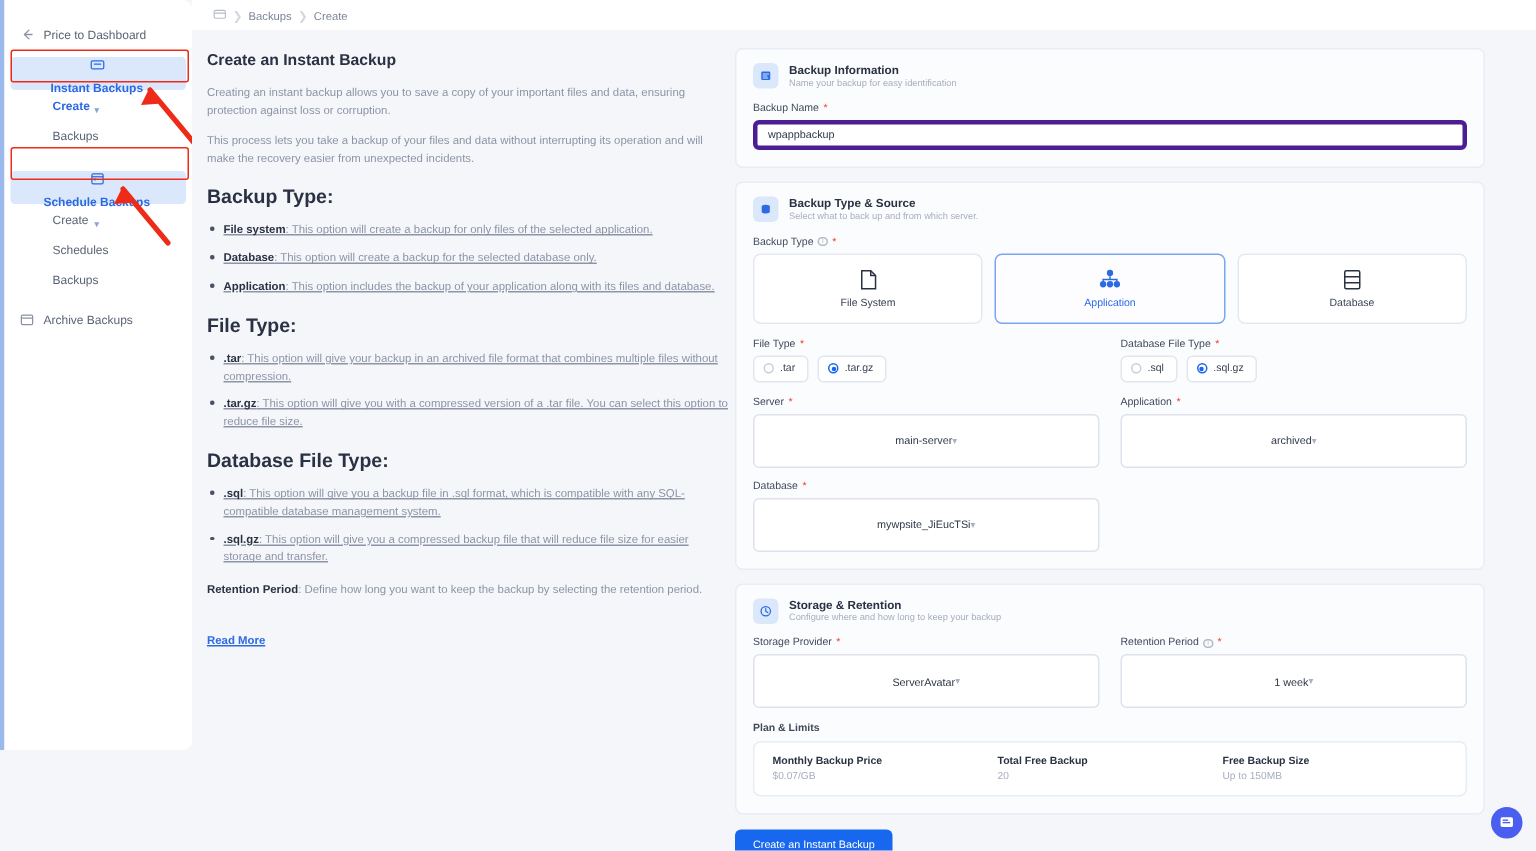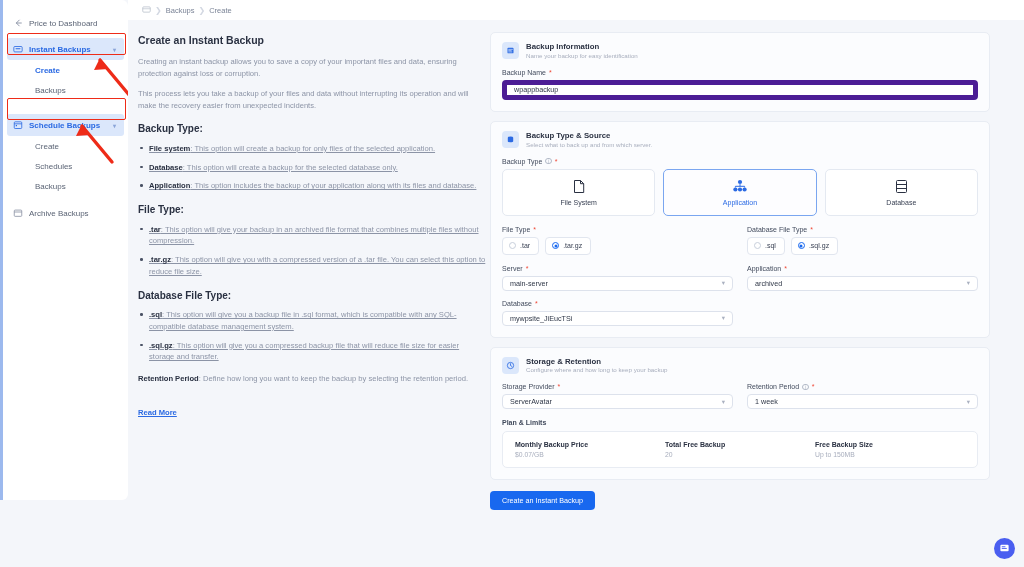--- a/index.html
+++ b/index.html
@@ -27,21 +27,21 @@
     gap: 6px; position: relative;
   }
   .nav-row .ico { width: 10px; height: 10px; flex: 0 0 10px; display:flex; align-items:center; justify-content:center; }
   .nav-row .ico svg { width: 10px; height: 10px; display:block; }
   .nav-row .lbl { flex: 1; white-space: nowrap; }
   .nav-row .caret { font-size: 6px; color: #8aa4d8; }
   .nav-row.active { color: #2b6ae3; font-weight: bold; }
   .nav-row.hl {
     background: #dbe7fb;
     border-radius: 3px;
-    margin: 0 4px; padding-left: 6px;
+    margin: 0 4px; padding-left: 6px; flex-direction: column;
   }
   .nav-sub {
     font-size: 8px; color: #5b6475;
     padding: 0 0 0 32px; height: 20px; display: flex; align-items: center;
   }
   .nav-sub.cur { color: #2b6ae3; font-weight: bold; }
   .redbox {
     position: absolute; border: 1.6px solid #ee2b18;
     border-radius: 2px; pointer-events: none;
   }
@@ -63,21 +63,21 @@
     background: #f4f6fa;
   }
 
   
   .doc {
     position: absolute; left: 10px; top: 12px; width: 348px;
     font-size: 7.6px; color: #8c94a6; line-height: 1.55;
   }
   .doc h1 { font-size: 10.5px; color: #2a3142; margin-bottom: 8px; font-weight: bold; }
   .doc p { margin-bottom: 8px; }
-  .doc h2 { font-size: 10px; color: #2a3142; margin: 10px 0 6px; font-weight: bold; }
+  .doc h2 { font-size: 13px; color: #2a3142; margin: 10px 0 6px; font-weight: bold; }
   .doc ul { list-style: none; }
   .doc li { position: relative; padding-left: 11px; margin-bottom: 7px; text-decoration: underline; }
   .doc li::before {
     content: ""; position: absolute; left: 2px; top: 4px;
     width: 2.6px; height: 2.6px; border-radius: 50%; background: #4a5265;
   }
   .doc b { color: #2a3142; font-weight: bold; }
   .doc .rp { margin-top: 10px; }
   .doc .more { color: #2b6ae3; font-weight: bold; margin-top: 22px; display: inline-block; }
 
@@ -97,28 +97,28 @@
   .card-head .sub { font-size: 6.2px; color: #a8aebd; line-height: 1.3; }
 
   .flabel { font-size: 7px; color: #414a5c; margin-bottom: 4px; display: flex; align-items: center; gap: 3px; }
   .req { color: #ef4836; }
   .info-i {
     width: 6.5px; height: 6.5px; border-radius: 50%; border: 0.8px solid #b3bac8;
     font-size: 5px; color: #b3bac8; display: inline-flex; align-items: center; justify-content: center;
   }
 
   .input {
-    width: 100%; height: 20px; border: 5px solid #4c1d95; border-radius: 4px;
+    width: 100%; height: 20px; border: 3px solid #4c1d95; border-radius: 4px;
     background: #fff; font-size: 7.2px; color: #2f3747;
     display: flex; align-items: center; padding: 0 7px;
   }
   .select {
-    width: 100%; height: 15px; border: 1px solid #dde2ec; border-radius: 4px;
+    width: 100%; height: 36px; border: 1px solid #dde2ec; border-radius: 4px;
     background: #fff; font-size: 7.2px; color: #2f3747;
-    display: flex; align-items: center; padding: 0 7px; justify-content: space-between;
+    display: flex; align-items: center; padding: 0 7px; justify-content: center;
   }
   .select .chev { color: #aab1c0; font-size: 6.5px; }
 
   .type-row { display: flex; gap: 8px; margin-bottom: 10px; }
   .type-card {
     flex: 1; height: 47px; border: 1px solid #e4e9f1; border-radius: 5px;
     background: #fff; display: flex; flex-direction: column;
     align-items: center; justify-content: center; gap: 5px;
   }
   .type-card.sel { border: 1.3px solid #7aa6f0; background: #fdfdff; }

